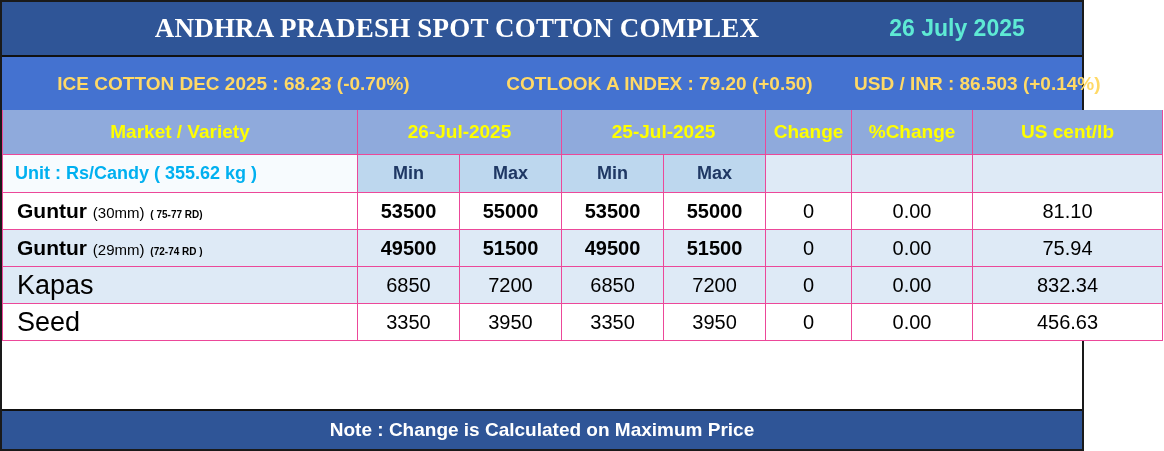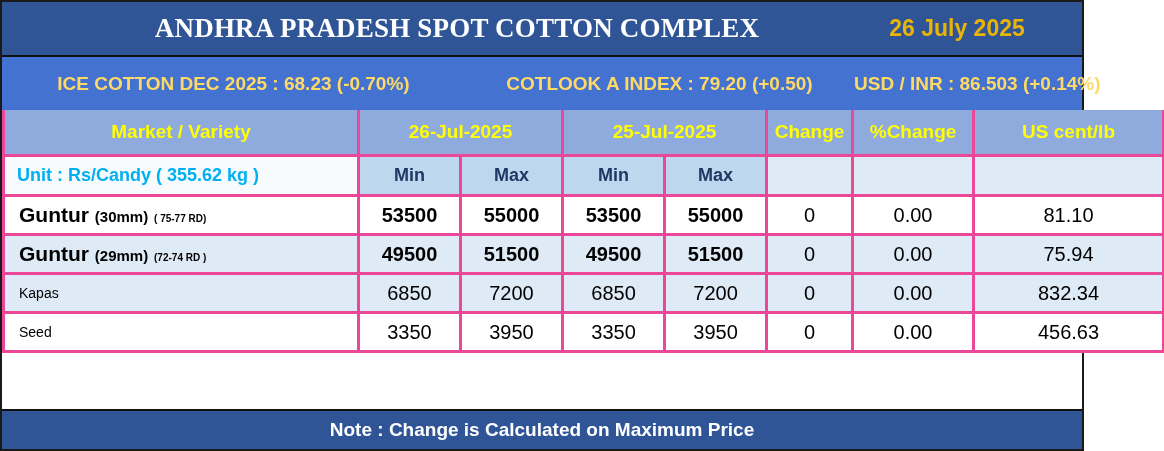--- a/index.html
+++ b/index.html
@@ -29,21 +29,21 @@
     color:#ffffff;
     font-family:"Liberation Serif", serif;
     font-weight:bold;
     font-size:27px;
     letter-spacing:.2px;
     padding-right:170px;
   }
   .title-date{
     position:absolute;right:0;width:250px;
     text-align:center;
-    color:#eab308;
+    color:#5eead4;
     font-family:"Liberation Sans", sans-serif;
     font-weight:bold;
     font-size:23px;
   }
   
   .indexbar{
     background:#4472d0;
     height:53px;flex:0 0 53px;
     display:flex;align-items:center;
     color:#ffd966;
@@ -54,21 +54,21 @@
   .idx.i2{flex:0 0 389px;}
   .idx.i3{flex:1;}
 
   
   table{
     border-collapse:collapse;
     width:100%;
     table-layout:fixed;
   }
   td{
-    border:3px solid #ec4899;
+    border:1px solid #ec4899;
     padding:0;
     text-align:center;
     vertical-align:middle;
     font-size:19px;
     color:#111111;
     height:36px;
   }
   .tblwrap{flex:1 1 auto;}
 
   .hdr td{
@@ -88,23 +88,23 @@
   .unit-label2{
     color:#00b0f0;font-weight:bold;font-size:20px;
     text-align:left;padding-left:12px;
     background:#ffffff;
   }
   .minmax{background:#bdd7ee;color:#1f3864;font-weight:bold;font-size:18px;}
   .pale{background:#deeaf6;}
   .blank-w{background:#ffffff;}
 
   .mkt{text-align:left;padding-left:14px;font-size:21px;font-weight:bold;color:#000000;}
-  .mkt .sub{font-size:15px;font-weight:bold;}
+  .mkt .sub{font-size:15px;font-weight:normal;}
   .mkt .sub2{font-size:10px;font-weight:bold;}
-  .plain-name{text-align:left;padding-left:14px;font-size:14px;color:#000000;font-weight:normal;}
+  .plain-name{text-align:left;padding-left:14px;font-size:27px;color:#000000;font-weight:normal;}
 
   tr.alt td{background:#deeaf6;}
   tr.normal td{background:#ffffff;}
 
   .usdmt{
     background:#bdd7ee;color:#1f3864;font-weight:bold;font-size:21px;
     border:2px solid #333333;
   }
   .num{font-size:20px;font-weight:bold;color:#000000;}
   .num-light{font-size:20px;font-weight:normal;color:#000000;}

